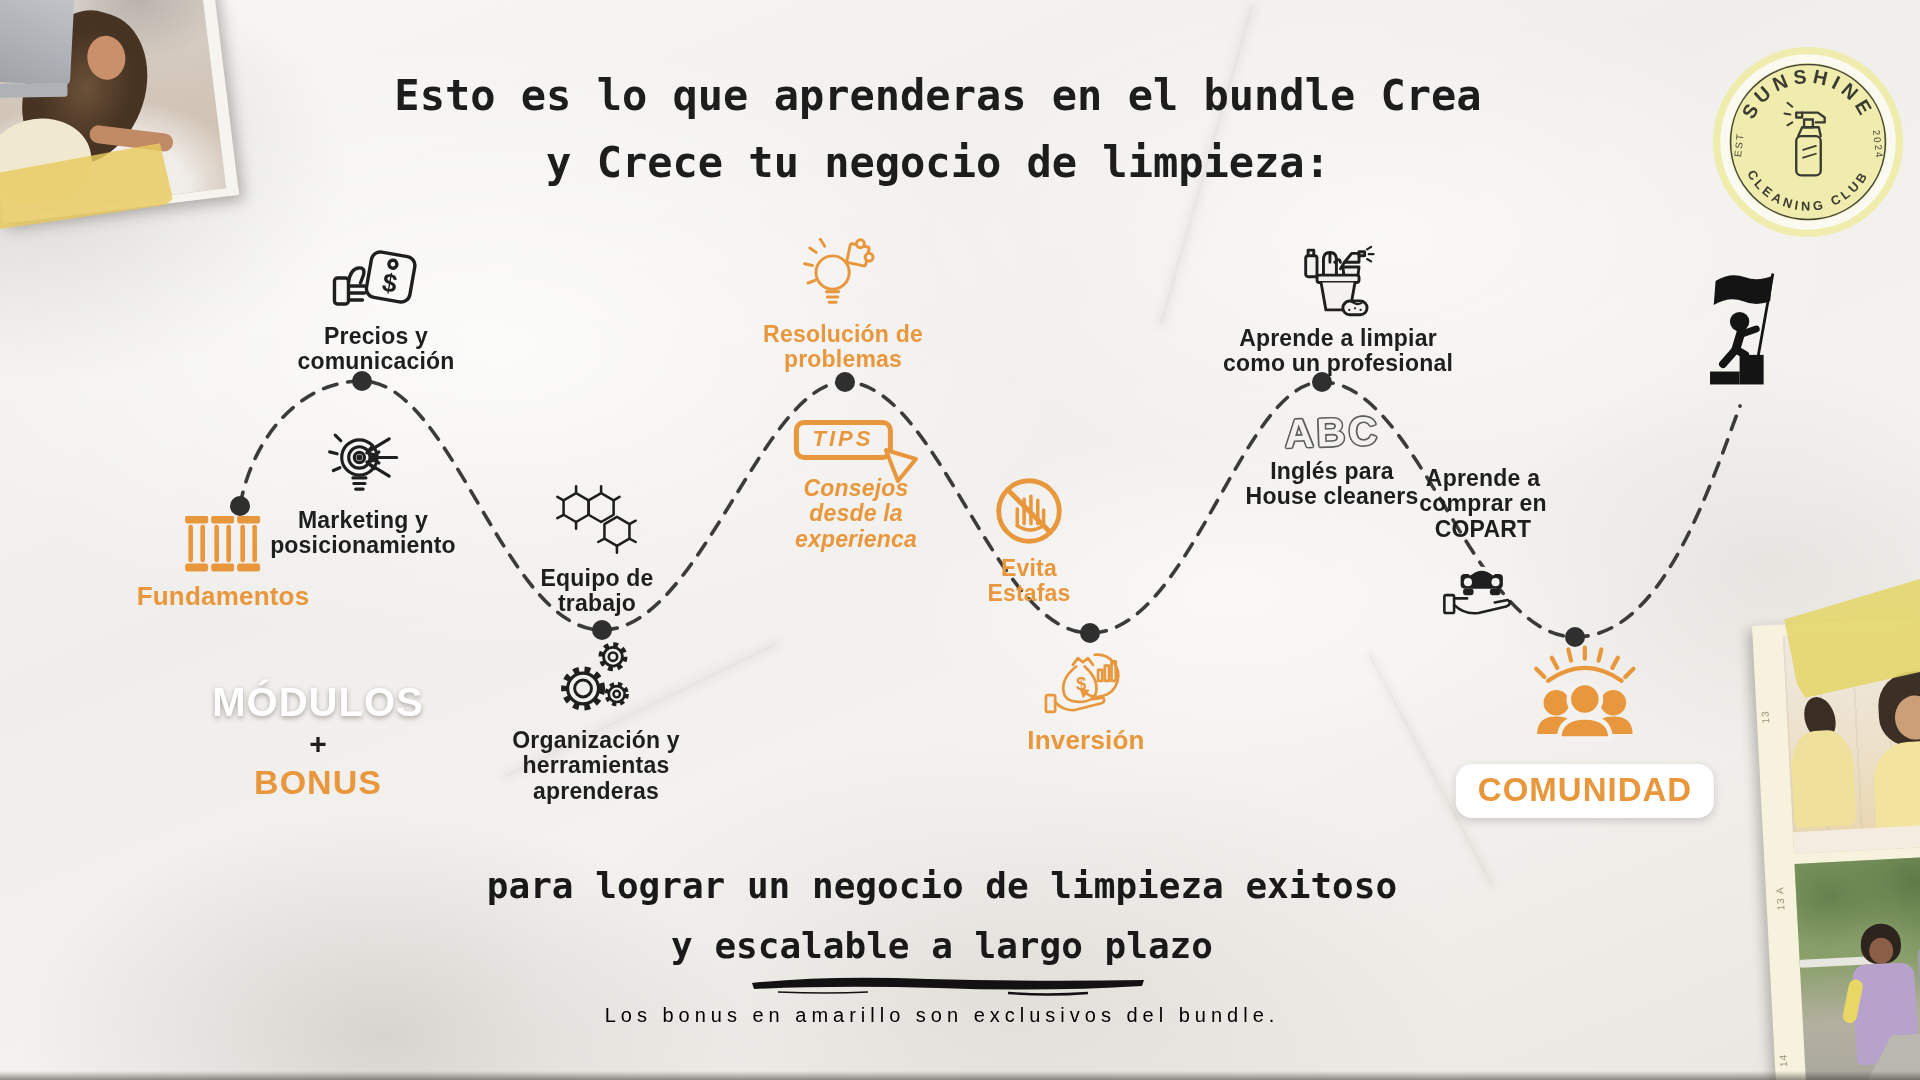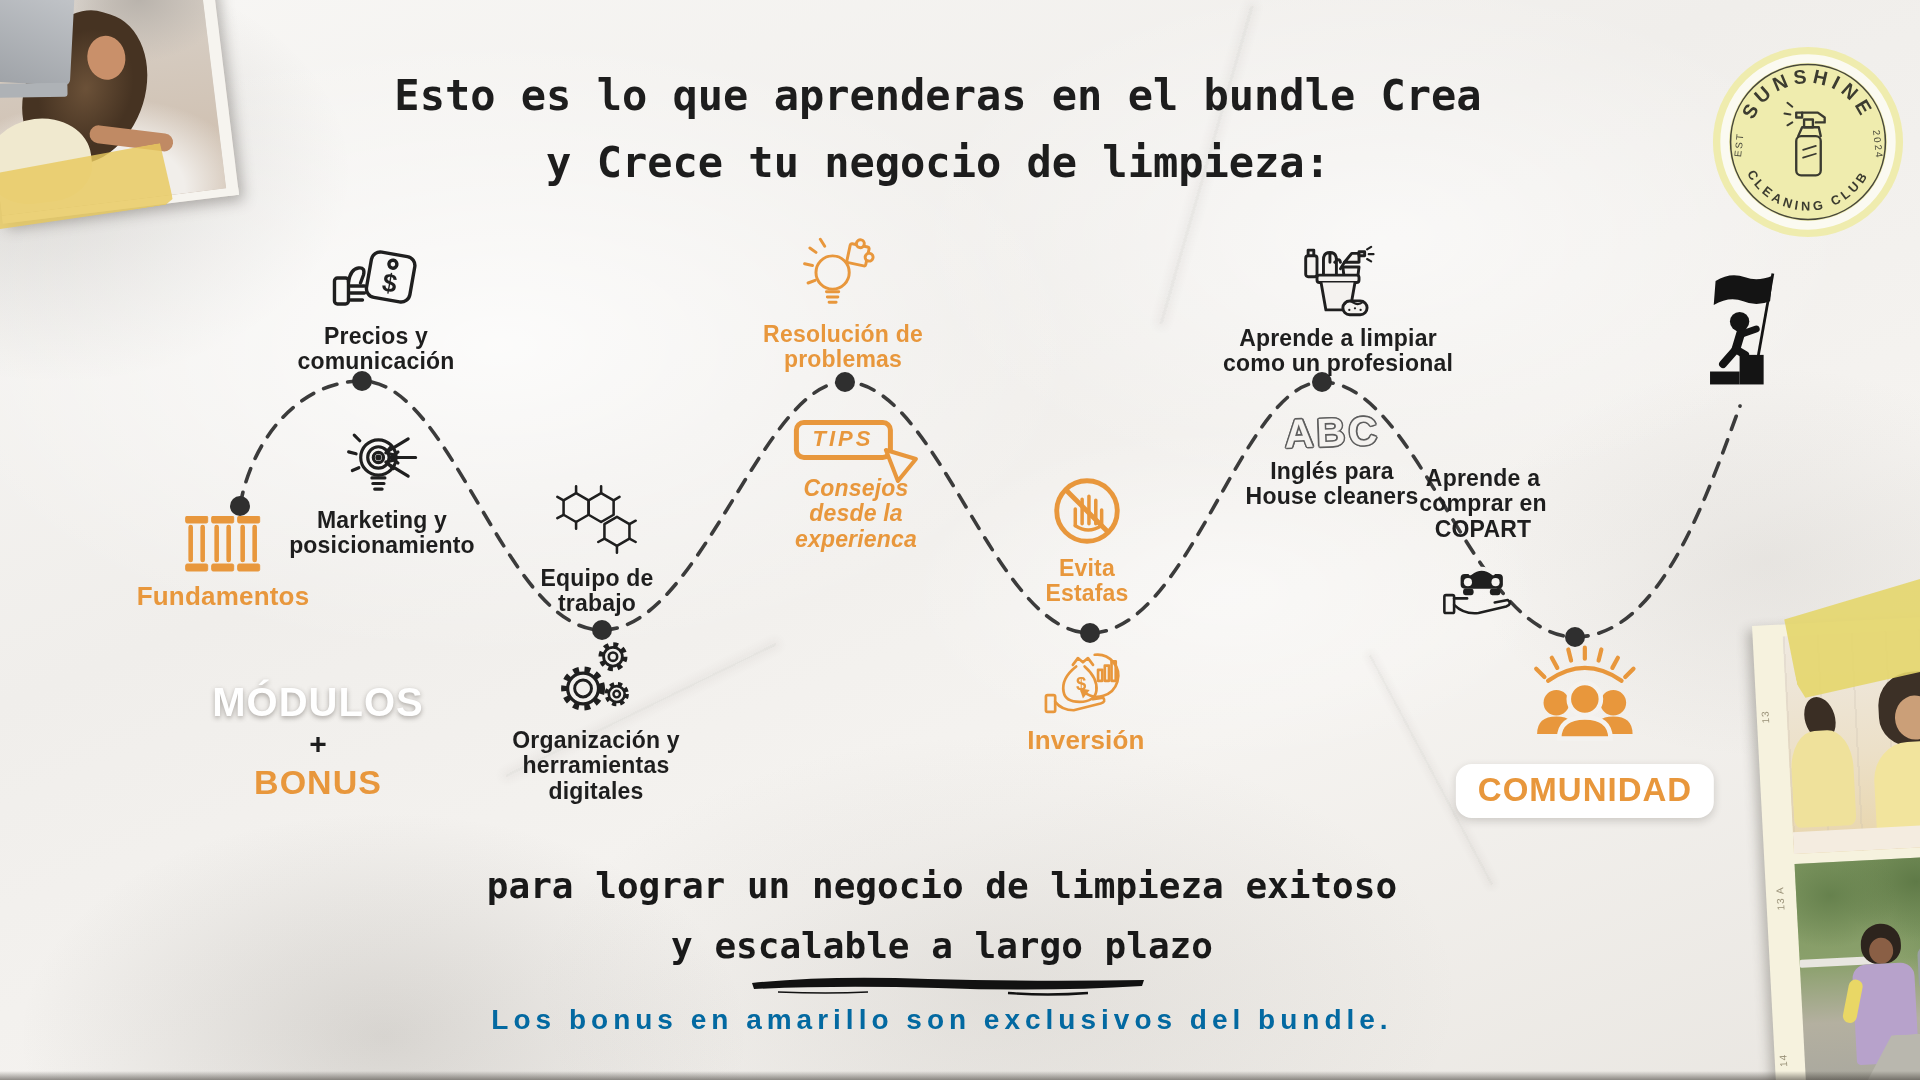--- a/index.html
+++ b/index.html
@@ -28,21 +28,21 @@
 
   
   .title { position:absolute; left:938px; top:62px; transform:translateX(-50%); z-index:3;
     text-align:center; font-family:"DejaVu Sans Mono", monospace; font-weight:700;
     font-size:42px; line-height:67px; color:#1d1d1d; white-space:nowrap; }
   .footer { position:absolute; left:942px; top:856px; transform:translateX(-50%); z-index:3;
     text-align:center; font-family:"DejaVu Sans Mono", monospace; font-weight:700;
     font-size:36px; line-height:60px; color:#191919; white-space:nowrap; }
   .brush { position:absolute; left:748px; top:972px; z-index:3; }
   .note { position:absolute; left:942px; top:1004px; transform:translateX(-50%); z-index:3;
-    font-size:28px; letter-spacing:5px; color:#0369a1; white-space:nowrap; font-weight:700; }
+    font-size:20px; letter-spacing:5px; color:#000000; white-space:nowrap; font-weight:400; }
 
   
   .ms { position:absolute; transform:translateX(-50%); text-align:center; z-index:3; }
   .ms-icon { display:flex; justify-content:center; }
   .ms-label { margin-top:4px; font-weight:700; font-size:23px; line-height:1.1;
     color:#1e1e1e; white-space:nowrap; letter-spacing:.2px; }
   .ms.orange .ms-label { color:#E8973C; }
   .ms-label.lg { font-size:26px; }
   .label-first .ms-label { margin:0 0 6px 0; }
 
@@ -203,21 +203,21 @@
         <g fill="none" stroke-width="4.6" stroke-linecap="round">
           <path d="M8,11 V44 M20,11 V44 M34,11 V44 M46,11 V44 M60,11 V44 M72,11 V44"></path>
         </g>
       </svg>
     </div>
     <div class="ms-label lg">
       <div>Fundamentos</div>
     </div>
   </div>
 
-  <div class="ms" style="left:363px; top:424px;margin-left:19px;">
+  <div class="ms" style="left:363px; top:424px;">
     <div class="ms-icon">
       <svg width="86" height="80" viewBox="0 0 88 86" fill="none" stroke="#1f1f1f" stroke-width="3.4" stroke-linecap="round" stroke-linejoin="round">
         <path d="M14,12 l6,6 M8,30 l8,2 M12,50 l7,-3"></path>
         <circle cx="40" cy="36" r="19"></circle>
         <circle cx="40" cy="36" r="11.5"></circle>
         <circle cx="40" cy="36" r="5.5"></circle>
         <circle cx="40" cy="36" r="1.6" fill="#1f1f1f"></circle>
         <path d="M72,16 L49,30 M54,24 L48,31 L56,33"></path>
         <path d="M80,36 L54,36 M61,30 L53,36 L61,42"></path>
         <path d="M72,56 L49,42 M56,48 L48,41 L56,39"></path>
@@ -274,21 +274,21 @@
         <circle cx="66" cy="20" r="10" stroke-width="3"></circle>
         <circle cx="66" cy="20" r="4.5" stroke-width="2.8"></circle>
         <circle cx="70" cy="60" r="10.5" stroke-width="5" stroke-dasharray="4.4 4"></circle>
         <circle cx="70" cy="60" r="8.5" stroke-width="2.8"></circle>
         <circle cx="70" cy="60" r="3.5" stroke-width="2.6"></circle>
       </svg>
     </div>
     <div class="ms-label">
       <div>Organización y</div>
       <div>herramientas</div>
-      <div>digitales</div>
+      <div>aprenderas</div>
     </div>
   </div>
 
   <div class="ms orange" style="left:843px; top:234px;">
     <div class="ms-icon">
       <svg width="92" height="84" viewBox="0 0 92 96" fill="none" stroke="#E8973C" stroke-width="3.4" stroke-linecap="round" stroke-linejoin="round">
         <path d="M8,16 l7,5 M2,34 l9,2 M6,56 l8,-3 M20,6 l5,8"></path>
         <circle cx="34" cy="44" r="19"></circle>
         <path d="M27,66 h14 M28,72 h12 M30,78 h8"></path>
         <g transform="rotate(12 64 24)">
@@ -311,21 +311,21 @@
         <path d="M3,2 L33,11 L15,33 Z" fill="#f4f2ef" stroke="#E8973C" stroke-width="4" stroke-linejoin="round"></path>
       </svg>
     </div>
     <div class="ms-label" style="margin-top:16px;margin-left:26px;">
       <div>Consejos</div>
       <div>desde la</div>
       <div>experienca</div>
     </div>
   </div>
 
-  <div class="ms orange" style="left:1087px; top:470px;">
+  <div class="ms orange" style="left:1029px; top:470px;">
     <div class="ms-icon">
       <svg width="84" height="82" viewBox="0 0 84 84" fill="none" stroke="#E8973C" stroke-linecap="round">
         <circle cx="42" cy="42" r="31" stroke-width="5"></circle>
         <g stroke-width="3.6">
           <path d="M30,57 V40 M37,55 V30 M44,55 V27 M51,55 V31 M57,57 V41"></path>
           <path d="M30,57 q13,9 27,0"></path>
         </g>
         <path d="M21,21 L63,63" stroke-width="5"></path>
       </svg>
     </div>

